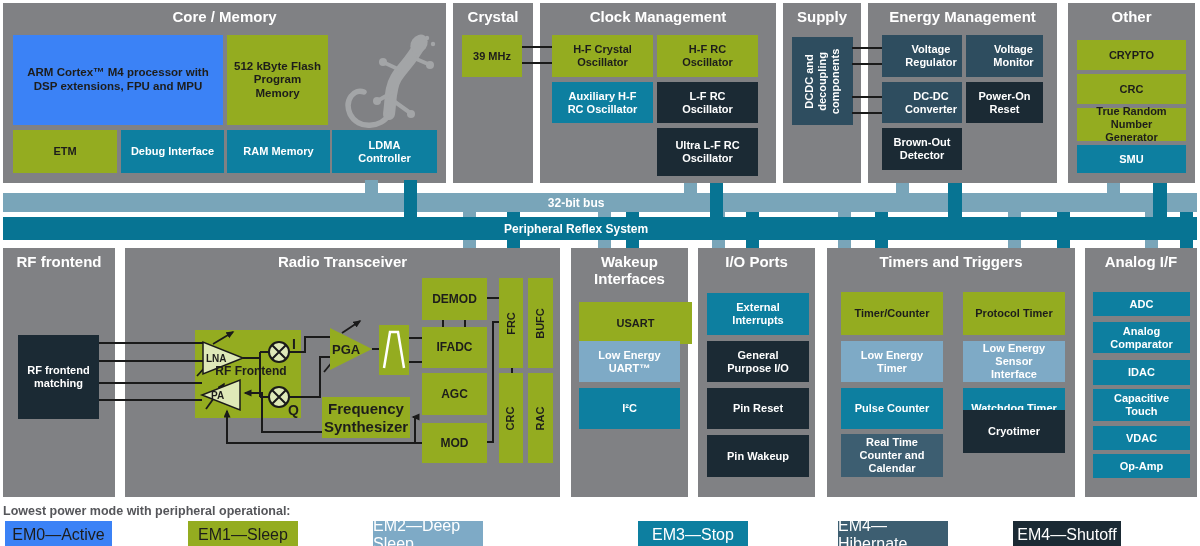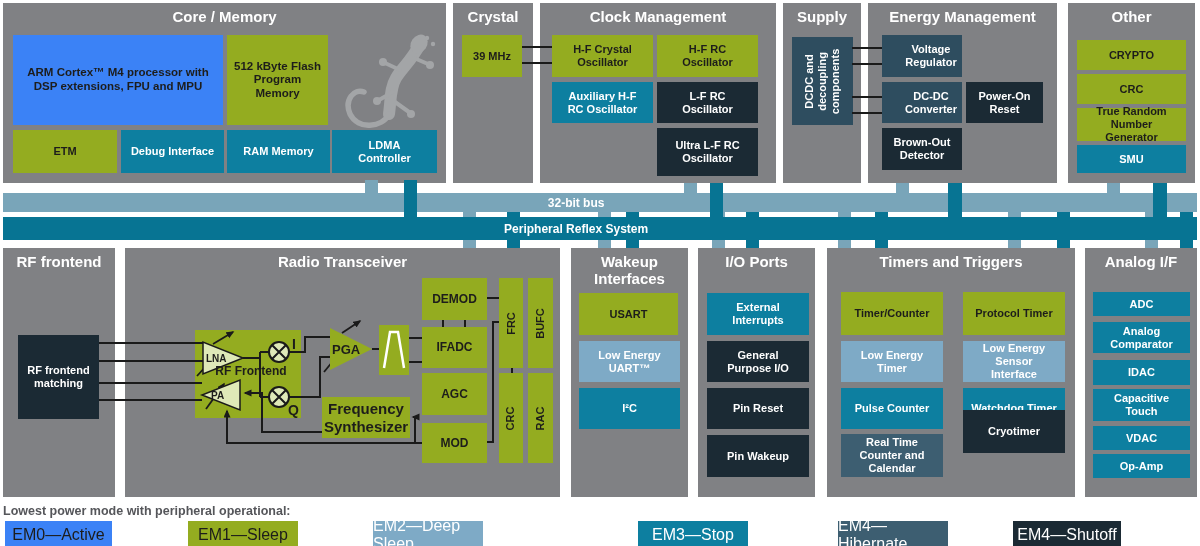--- a/index.html
+++ b/index.html
@@ -91,20 +91,21 @@
   </div>
   <div class="wire" style="left:852px;top:47px;width:30px"></div>
   <div class="wire" style="left:852px;top:63px;width:30px"></div>
   <div class="wire" style="left:852px;top:96px;width:30px"></div>
   <div class="wire" style="left:852px;top:112px;width:30px"></div>
 
   <div class="sec" style="left:868px;top:3px;width:189px;height:180px">
     <div class="sec-title">Energy Management</div>
   </div>
   <div class="blk c-slate" style="left:882px;top:35px;width:80px;height:42px">Voltage Regulator</div>
+  <div class="blk c-slate" style="left:966px;top:35px;width:77px;height:42px">Voltage Monitor</div>
   <div class="blk c-slate" style="left:882px;top:82px;width:80px;height:41px">DC-DC Converter</div>
   <div class="blk c-navy" style="left:966px;top:82px;width:77px;height:41px">Power-On Reset</div>
   <div class="blk c-navy" style="left:882px;top:128px;width:80px;height:42px">Brown-Out Detector</div>
 
   <div class="sec" style="left:1068px;top:3px;width:127px;height:180px">
     <div class="sec-title">Other</div>
   </div>
   <div class="blk c-em1" style="left:1077px;top:40px;width:109px;height:30px">CRYPTO</div>
   <div class="blk c-em1" style="left:1077px;top:74px;width:109px;height:30px">CRC</div>
   <div class="blk c-em1" style="left:1077px;top:108px;width:109px;height:33px">True Random Number Generator</div>
@@ -197,21 +198,21 @@
     <text x="206" y="114" font-size="10" font-weight="bold" fill="#1d1d1b">LNA</text>
     <text x="211" y="151" font-size="10" font-weight="bold" fill="#1d1d1b">PA</text>
     <text x="332" y="106" font-size="13" font-weight="bold" fill="#1d1d1b">PGA</text>
     <text x="292" y="101" font-size="14" font-weight="bold" fill="#1d1d1b">I</text>
     <text x="288" y="167" font-size="14" font-weight="bold" fill="#1d1d1b">Q</text>
   </svg>
 
   <div class="sec" style="left:571px;top:248px;width:117px;height:249px">
     <div class="sec-title">Wakeup Interfaces</div>
   </div>
-  <div class="blk c-em1" style="left:579px;top:293px;width:99px;height:42px">USART</div>
+  <div class="blk c-em1" style="left:579px;top:302px;width:113px;height:42px">USART</div>
   <div class="blk c-em2" style="left:579px;top:341px;width:101px;height:41px">Low Energy UART™</div>
   <div class="blk c-em3" style="left:579px;top:388px;width:101px;height:41px">I²C</div>
 
   <div class="sec" style="left:698px;top:248px;width:117px;height:249px">
     <div class="sec-title">I/O Ports</div>
   </div>
   <div class="blk c-em3" style="left:707px;top:293px;width:102px;height:42px">External Interrupts</div>
   <div class="blk c-navy" style="left:707px;top:341px;width:102px;height:41px">General Purpose I/O</div>
   <div class="blk c-navy" style="left:707px;top:388px;width:102px;height:41px">Pin Reset</div>
   <div class="blk c-navy" style="left:707px;top:435px;width:102px;height:42px">Pin Wakeup</div>

